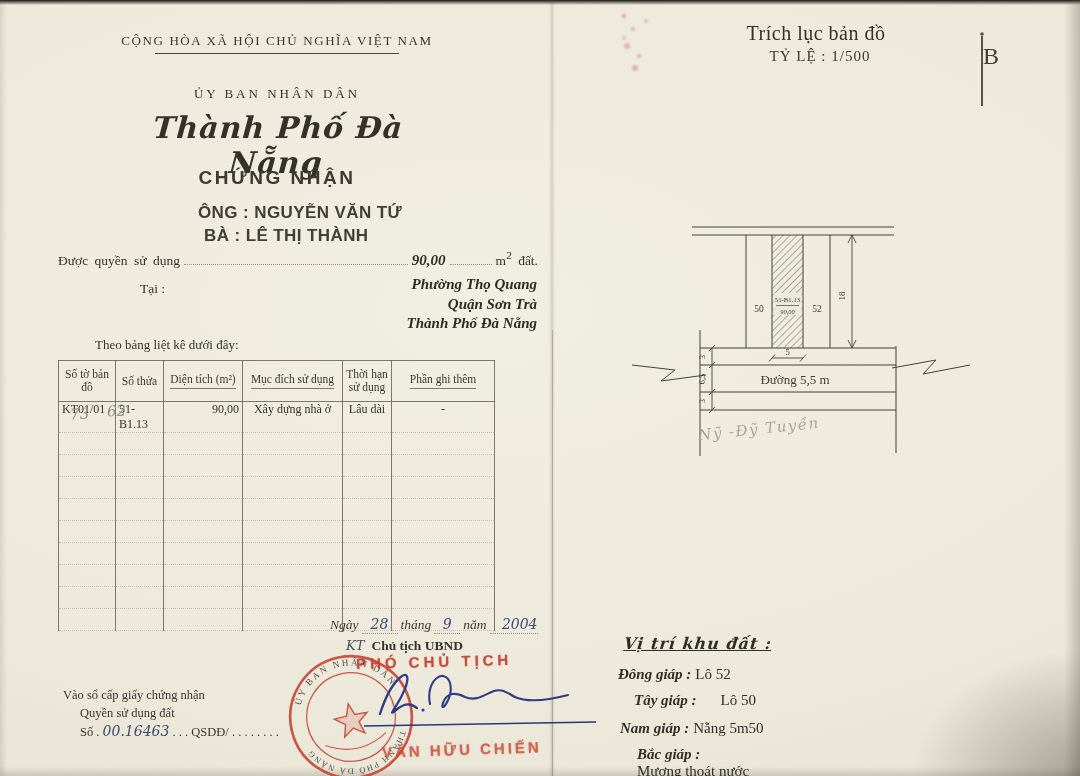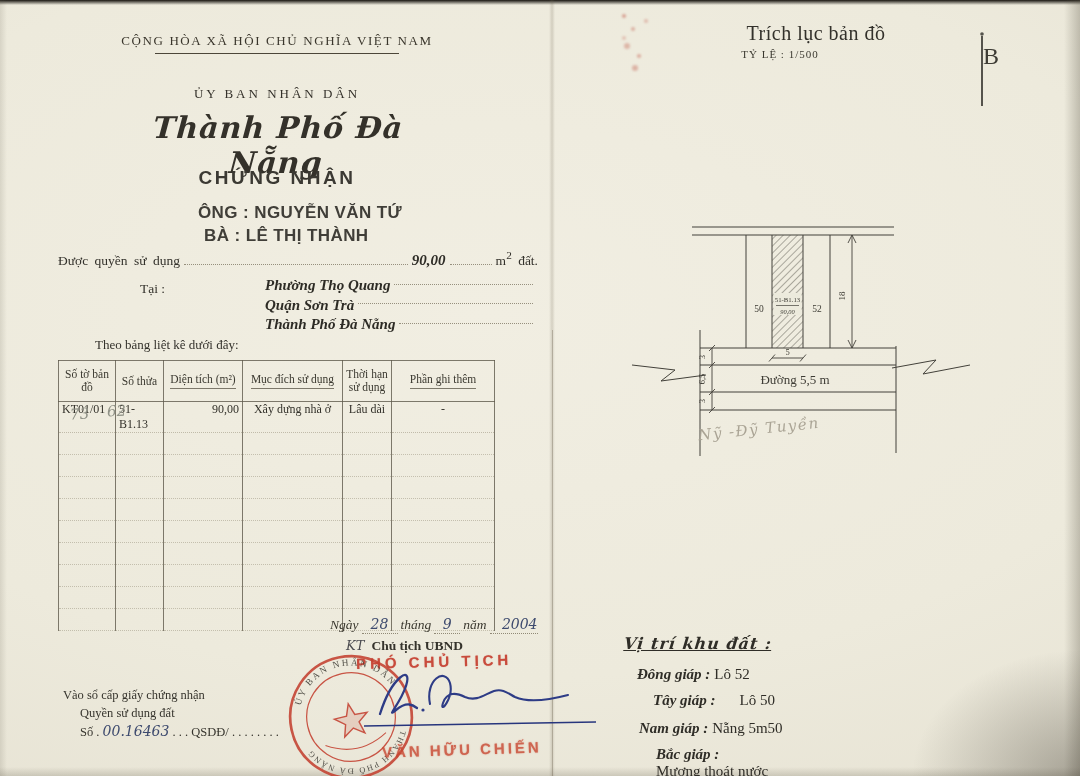--- a/index.html
+++ b/index.html
@@ -32,21 +32,21 @@
   .issuer-2{font-family:"DejaVu Serif",serif;font-style:italic;font-weight:700;font-size:30px;margin-top:8px;transform:skewX(-4deg);letter-spacing:1px;}
   .cert-title{left:120px;top:167px;width:314px;text-align:center;font-family:"Liberation Sans",sans-serif;font-weight:700;font-size:19px;letter-spacing:2.5px;color:#3b3933;}
   .grantees{left:198px;top:202px;font-family:"Liberation Sans",sans-serif;font-weight:700;font-size:17px;line-height:22.5px;color:#403e38;letter-spacing:.4px;}
   .grantees .g2{margin-left:6px;}
   .area-line{left:58px;top:249px;width:480px;display:flex;align-items:baseline;font-size:13.5px;word-spacing:3px;}
   .dots{flex:1;border-bottom:1.6px dotted rgba(120,112,92,.75);margin:0 4px 3px;}
   .dots-sm{width:42px;border-bottom:1.6px dotted rgba(120,112,92,.75);margin:0 4px 3px;}
   .area-val{font-weight:700;font-style:italic;font-size:15px;color:#2e2c26;}
   .loc-label{left:140px;top:281px;font-size:13.5px;}
   .loc-vals{left:265px;top:276px;width:272px;}
-  .loc-row{display:flex;align-items:center;height:19.5px;}
+  .loc-row{display:flex;align-items:flex-end;height:19.5px;flex-direction:column;}
   .loc-val{font-weight:700;font-style:italic;font-size:15px;color:#2d2b25;white-space:nowrap;}
   .tbl-intro{left:95px;top:337px;font-size:13px;}
   
   table.cert{position:absolute;left:58px;top:360px;width:436px;border-collapse:collapse;table-layout:fixed;}
   table.cert th,table.cert td{border-left:1px solid rgba(95,90,76,.8);border-right:1px solid rgba(95,90,76,.8);padding:0 3px;font-weight:normal;}
   table.cert thead th{border-top:1px solid rgba(95,90,76,.8);border-bottom:1px solid rgba(95,90,76,.8);font-size:11.5px;height:40px;text-align:center;color:#3a382f;line-height:13px;}
   table.cert .hru{display:inline-block;border-bottom:1px solid rgba(95,90,76,.8);padding-bottom:2px;}
   table.cert td{font-size:12px;height:21px;vertical-align:top;color:#33312a;border-bottom:1px dotted rgba(145,137,115,.5);}
   td.c-right{text-align:right;padding-right:9px;}
   td.c-center{text-align:center;}
@@ -64,26 +64,26 @@
   .kt-title{font-weight:700;font-size:13.5px;color:#35332c;}
   .deputy-stamp{left:356px;top:653px;font-family:"Liberation Sans",sans-serif;font-weight:700;font-size:15px;letter-spacing:4px;color:#c43a2b;opacity:.9;transform:rotate(-1.5deg);text-shadow:0 0 1px rgba(196,58,43,.6);}
   .seal-wrap{left:283px;top:649px;width:136px;height:136px;transform:rotate(-12deg);opacity:.88;}
   .sig-wrap{left:352px;top:656px;}
   .name-stamp{left:382px;top:741px;font-family:"Liberation Sans",sans-serif;font-weight:700;font-size:15px;letter-spacing:3px;color:#c8452f;opacity:.8;transform:rotate(-2deg);text-shadow:0 0 1.5px rgba(200,69,47,.7);}
   .registry{left:63px;top:686px;font-size:12.5px;line-height:18px;color:#36342d;}
   .registry .r2{margin-left:17px;}
   .registry .r3{margin-left:17px;}
   
   .r-title{left:700px;top:22px;width:232px;text-align:center;font-size:20px;color:#33312b;letter-spacing:.5px;}
-  .r-scale{left:664px;top:48px;width:232px;text-align:center;font-size:11px;letter-spacing:1px;color:#3a382f;}
+  .r-scale{left:704px;top:48px;width:232px;text-align:center;font-size:15px;letter-spacing:1px;color:#3a382f;}
   .pencil-note{left:698px;top:420px;font-family:"DejaVu Serif",serif;font-style:italic;font-size:15px;letter-spacing:1.5px;color:#aaa495;transform:rotate(-6deg);}
   .bounds{left:618px;top:634px;width:330px;font-size:15px;color:#2f2d27;}
   .b-title{font-family:"DejaVu Serif",serif;font-weight:700;font-style:italic;font-size:16px;text-decoration:underline;margin-left:6px;letter-spacing:1px;transform:skewX(-6deg);display:inline-block;}
   .b-row{margin-top:9px;display:flex;align-items:baseline;}
-  .b-label{font-weight:700;font-style:italic;margin-right:4px;white-space:nowrap;margin-left:19px;}
+  .b-label{font-weight:700;font-style:italic;margin-right:4px;white-space:nowrap;}
   .b-r1{margin-left:0;margin-top:13px;}
   .b-r2{margin-left:16px;gap:20px;}
   .b-r3{margin-left:2px;margin-top:11px;}
   .b-r4{margin-left:19px;flex-direction:column;}
   svg text{font-family:"Liberation Serif",serif;fill:#3e3c35;}
 </style>
 </head>
 <body>
 
 <div id="scan">

